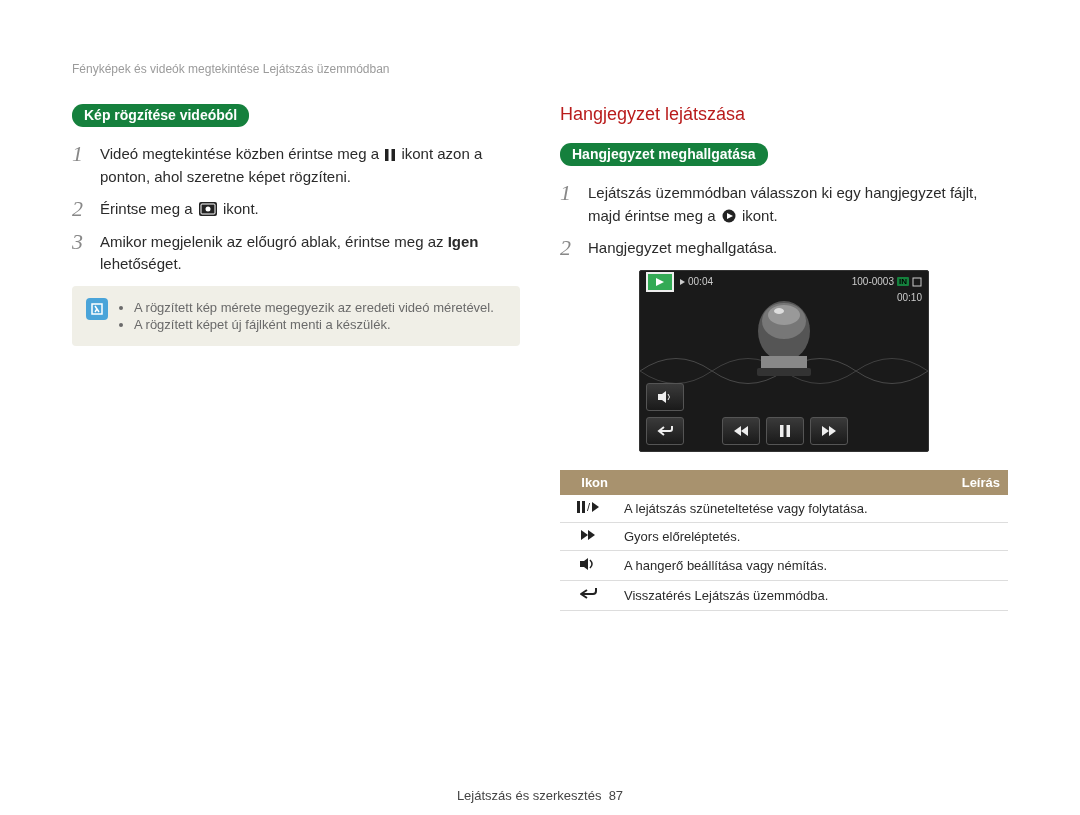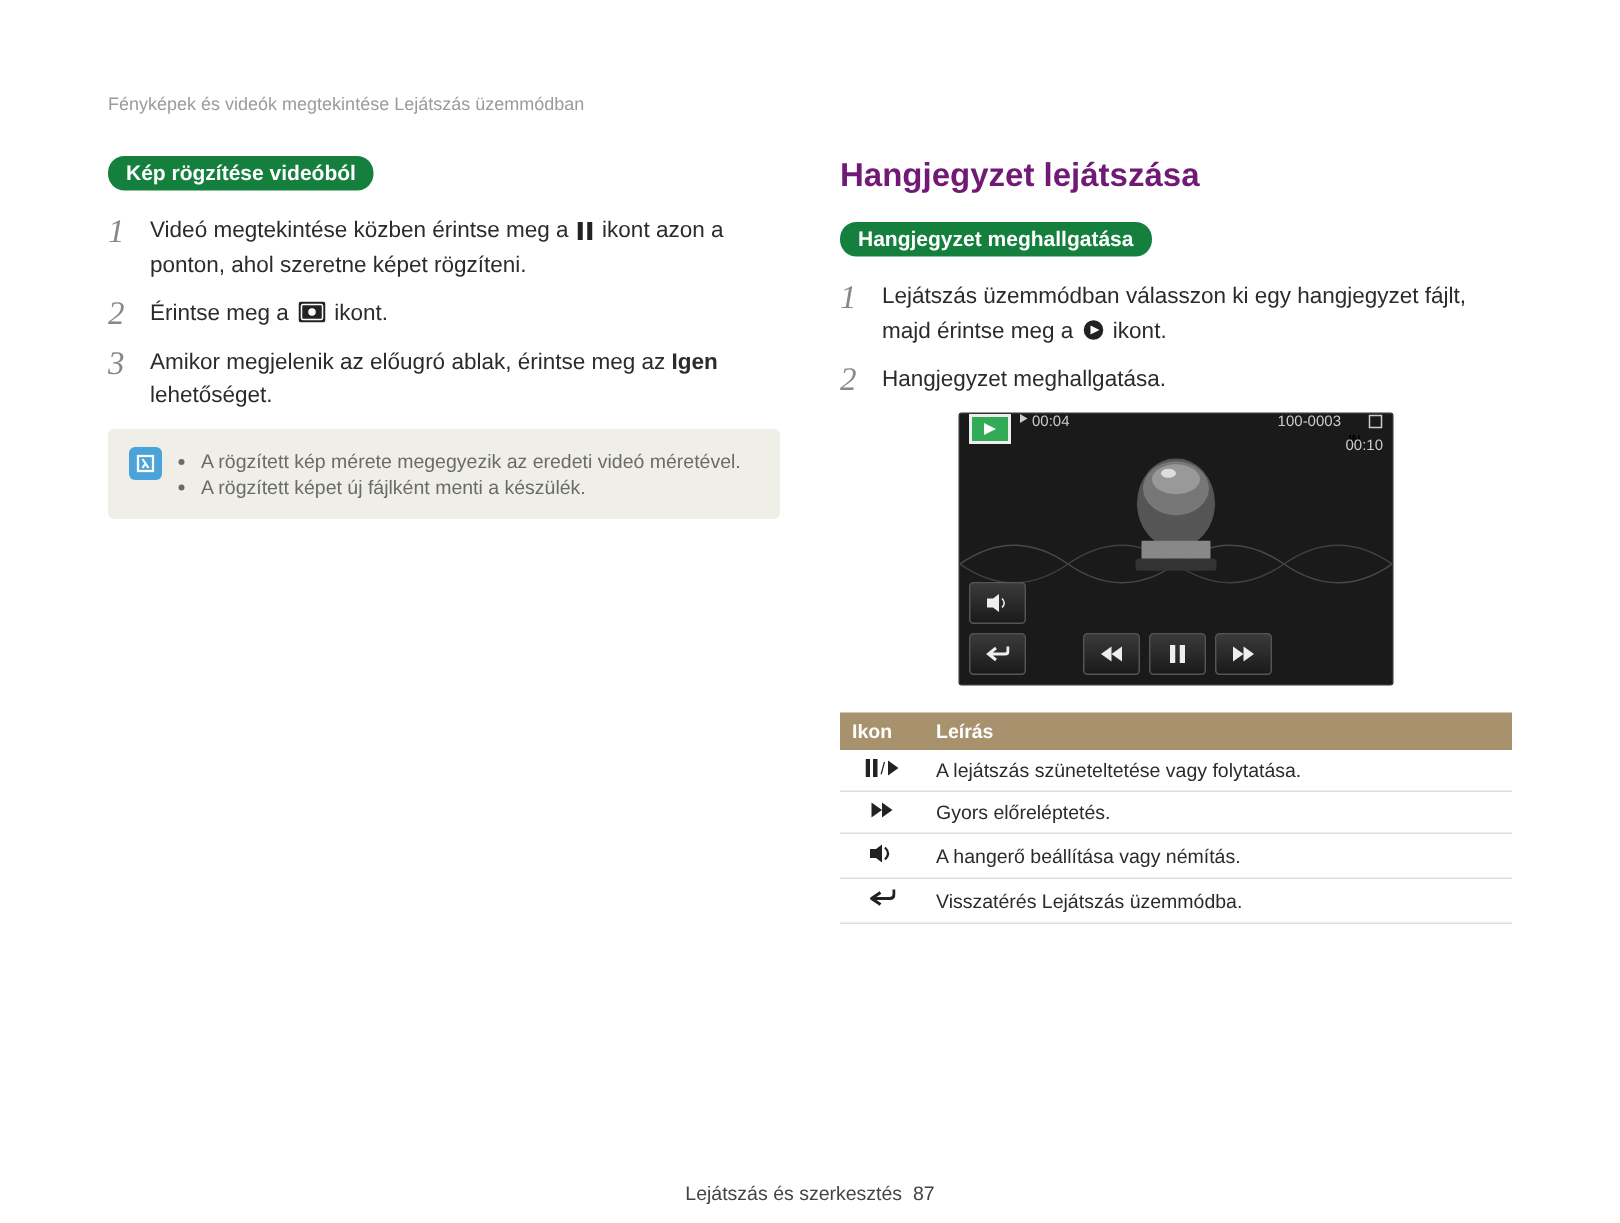--- a/index.html
+++ b/index.html
@@ -1,44 +1,44 @@
 <!DOCTYPE html>
 <html><head>
 <meta charset="utf-8">
 <style>
   html,body{margin:0;padding:0;background:#fff;font-family:Arial,Helvetica,sans-serif;color:#2b2b2b;}
   .page{width:1080px;height:815px;box-sizing:border-box;padding:62px 72px 30px 72px;position:relative;}
   .breadcrumb{color:#9b9b9b;font-size:12px;margin-bottom:28px;}
   .cols{display:flex;gap:40px;}
   .col{flex:1;min-width:0;}
   .pill{display:inline-block;background:#15803d;color:#fff;border-radius:11px;padding:3px 12px 4px 12px;font-size:14px;font-weight:bold;margin-bottom:10px;}
-  .section-title{color:#701a75;font-size:22px;margin:0 0 18px 0;font-weight:bold;}
+  .section-title{color:#b91c1c;font-size:18px;margin:0 0 18px 0;font-weight:normal;}
   ol.steps{list-style:none;padding:0;margin:0;}
   ol.steps>li{display:flex;align-items:flex-start;gap:10px;margin:6px 0 10px 0;font-size:15px;line-height:1.5;}
   .num{font-family:Georgia,'Times New Roman',serif;font-style:italic;font-size:22px;color:#888;width:18px;flex-shrink:0;line-height:1;}
   .step-text{flex:1;}
   .inline-icon{display:inline-block;vertical-align:-2px;margin:0 2px;}
   .inline-icon svg{display:block;}
   .note{background:#f0efe7;border-radius:4px;padding:12px 14px;display:flex;gap:12px;font-size:13px;color:#6a6a6a;margin-top:10px;}
   .note-icon{width:22px;height:22px;border-radius:4px;background:#4aa4d9;color:#fff;display:flex;align-items:center;justify-content:center;flex-shrink:0;}
   .note ul{margin:0;padding-left:14px;}
   .note li{margin:2px 0;}
   .player{margin:10px auto 18px auto;width:288px;height:180px;background:#1a1a1a;border:1px solid #333;position:relative;border-radius:2px;overflow:hidden;}
-  .player .topbar{position:absolute;top:0;left:0;right:0;height:22px;display:flex;padding:0 6px;color:#ccc;font-size:10px;}
+  .player .topbar{position:absolute;top:0;left:0;right:0;height:22px;display:flex;align-items:center;padding:0 6px;color:#ccc;font-size:10px;}
   .player .thumb{width:24px;height:16px;background:#3a5;border:2px solid #eee;margin-right:4px;display:flex;align-items:center;justify-content:center;color:#fff;}
   .player .tri{width:0;height:0;border-left:5px solid #ccc;border-top:3px solid transparent;border-bottom:3px solid transparent;margin:0 3px 0 2px;}
   .player .spacer{flex:1;}
   .player .sd{display:inline-block;background:#15803d;color:#000;font-size:8px;font-weight:bold;padding:0 2px;border-radius:1px;margin:12px 3px;}
   .player .mic{position:absolute;left:50%;top:46%;transform:translate(-50%,-50%);}
   .player .wave{position:absolute;left:0;right:0;top:70px;height:60px;opacity:.5;}
   .player .btnrow{position:absolute;bottom:6px;left:6px;right:6px;display:flex;gap:6px;align-items:center;}
   .player .pbtn{width:36px;height:26px;background:linear-gradient(#3a3a3a,#1a1a1a);border:1px solid #555;border-radius:3px;display:flex;align-items:center;justify-content:center;color:#eee;}
   .player .volbtn{position:absolute;left:6px;bottom:40px;width:36px;height:26px;background:linear-gradient(#3a3a3a,#1a1a1a);border:1px solid #555;border-radius:3px;display:flex;align-items:center;justify-content:center;color:#eee;}
   table.desc{width:100%;border-collapse:collapse;font-size:13px;}
-  table.desc th{background:#a8926e;color:#fff;text-align:left;padding:5px 8px;font-weight:bold;}
+  table.desc th{background:#a8926e;color:#fff;text-align:right;padding:5px 8px;font-weight:bold;}
   table.desc td{border-bottom:1px solid #ddd;padding:6px 8px;vertical-align:middle;}
   table.desc td.ic{width:40px;text-align:center;}
   .footer{position:absolute;bottom:12px;left:0;right:0;text-align:center;font-size:13px;color:#444;}
   .bold{font-weight:bold;}
 </style>
 </head>
 <body>
 
 <div class="page">
   <div class="breadcrumb">Fényképek és videók megtekintése Lejátszás üzemmódban</div>

